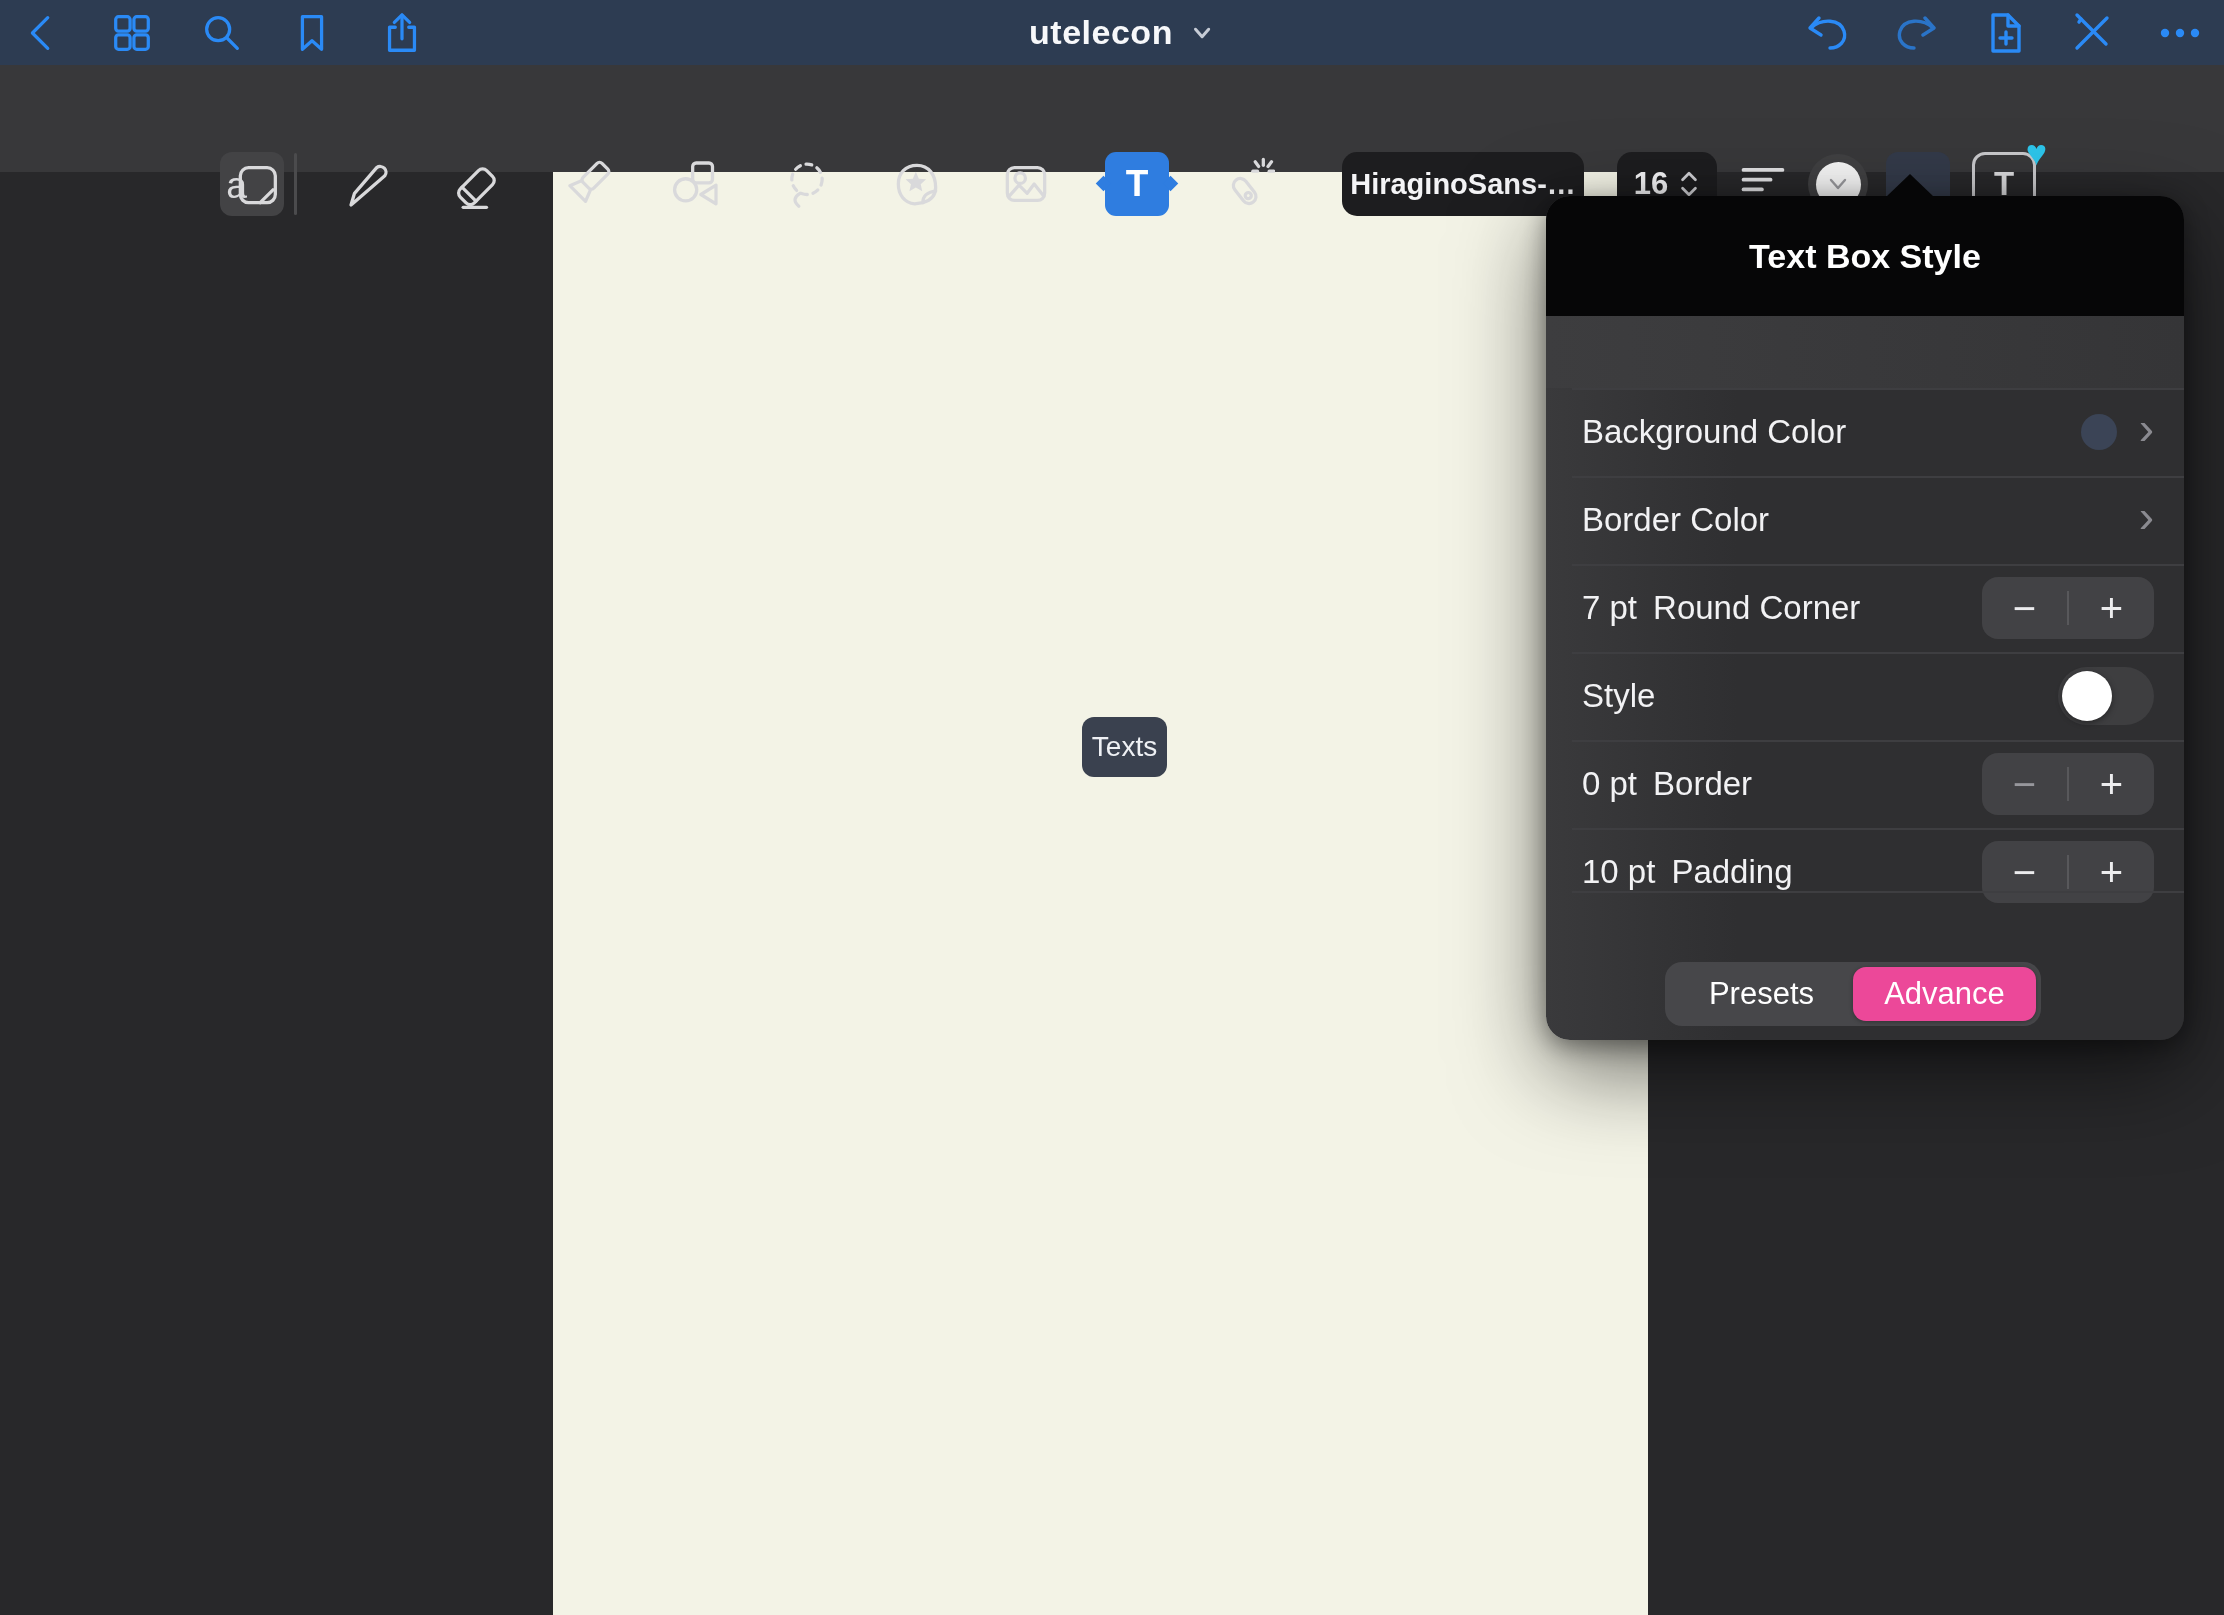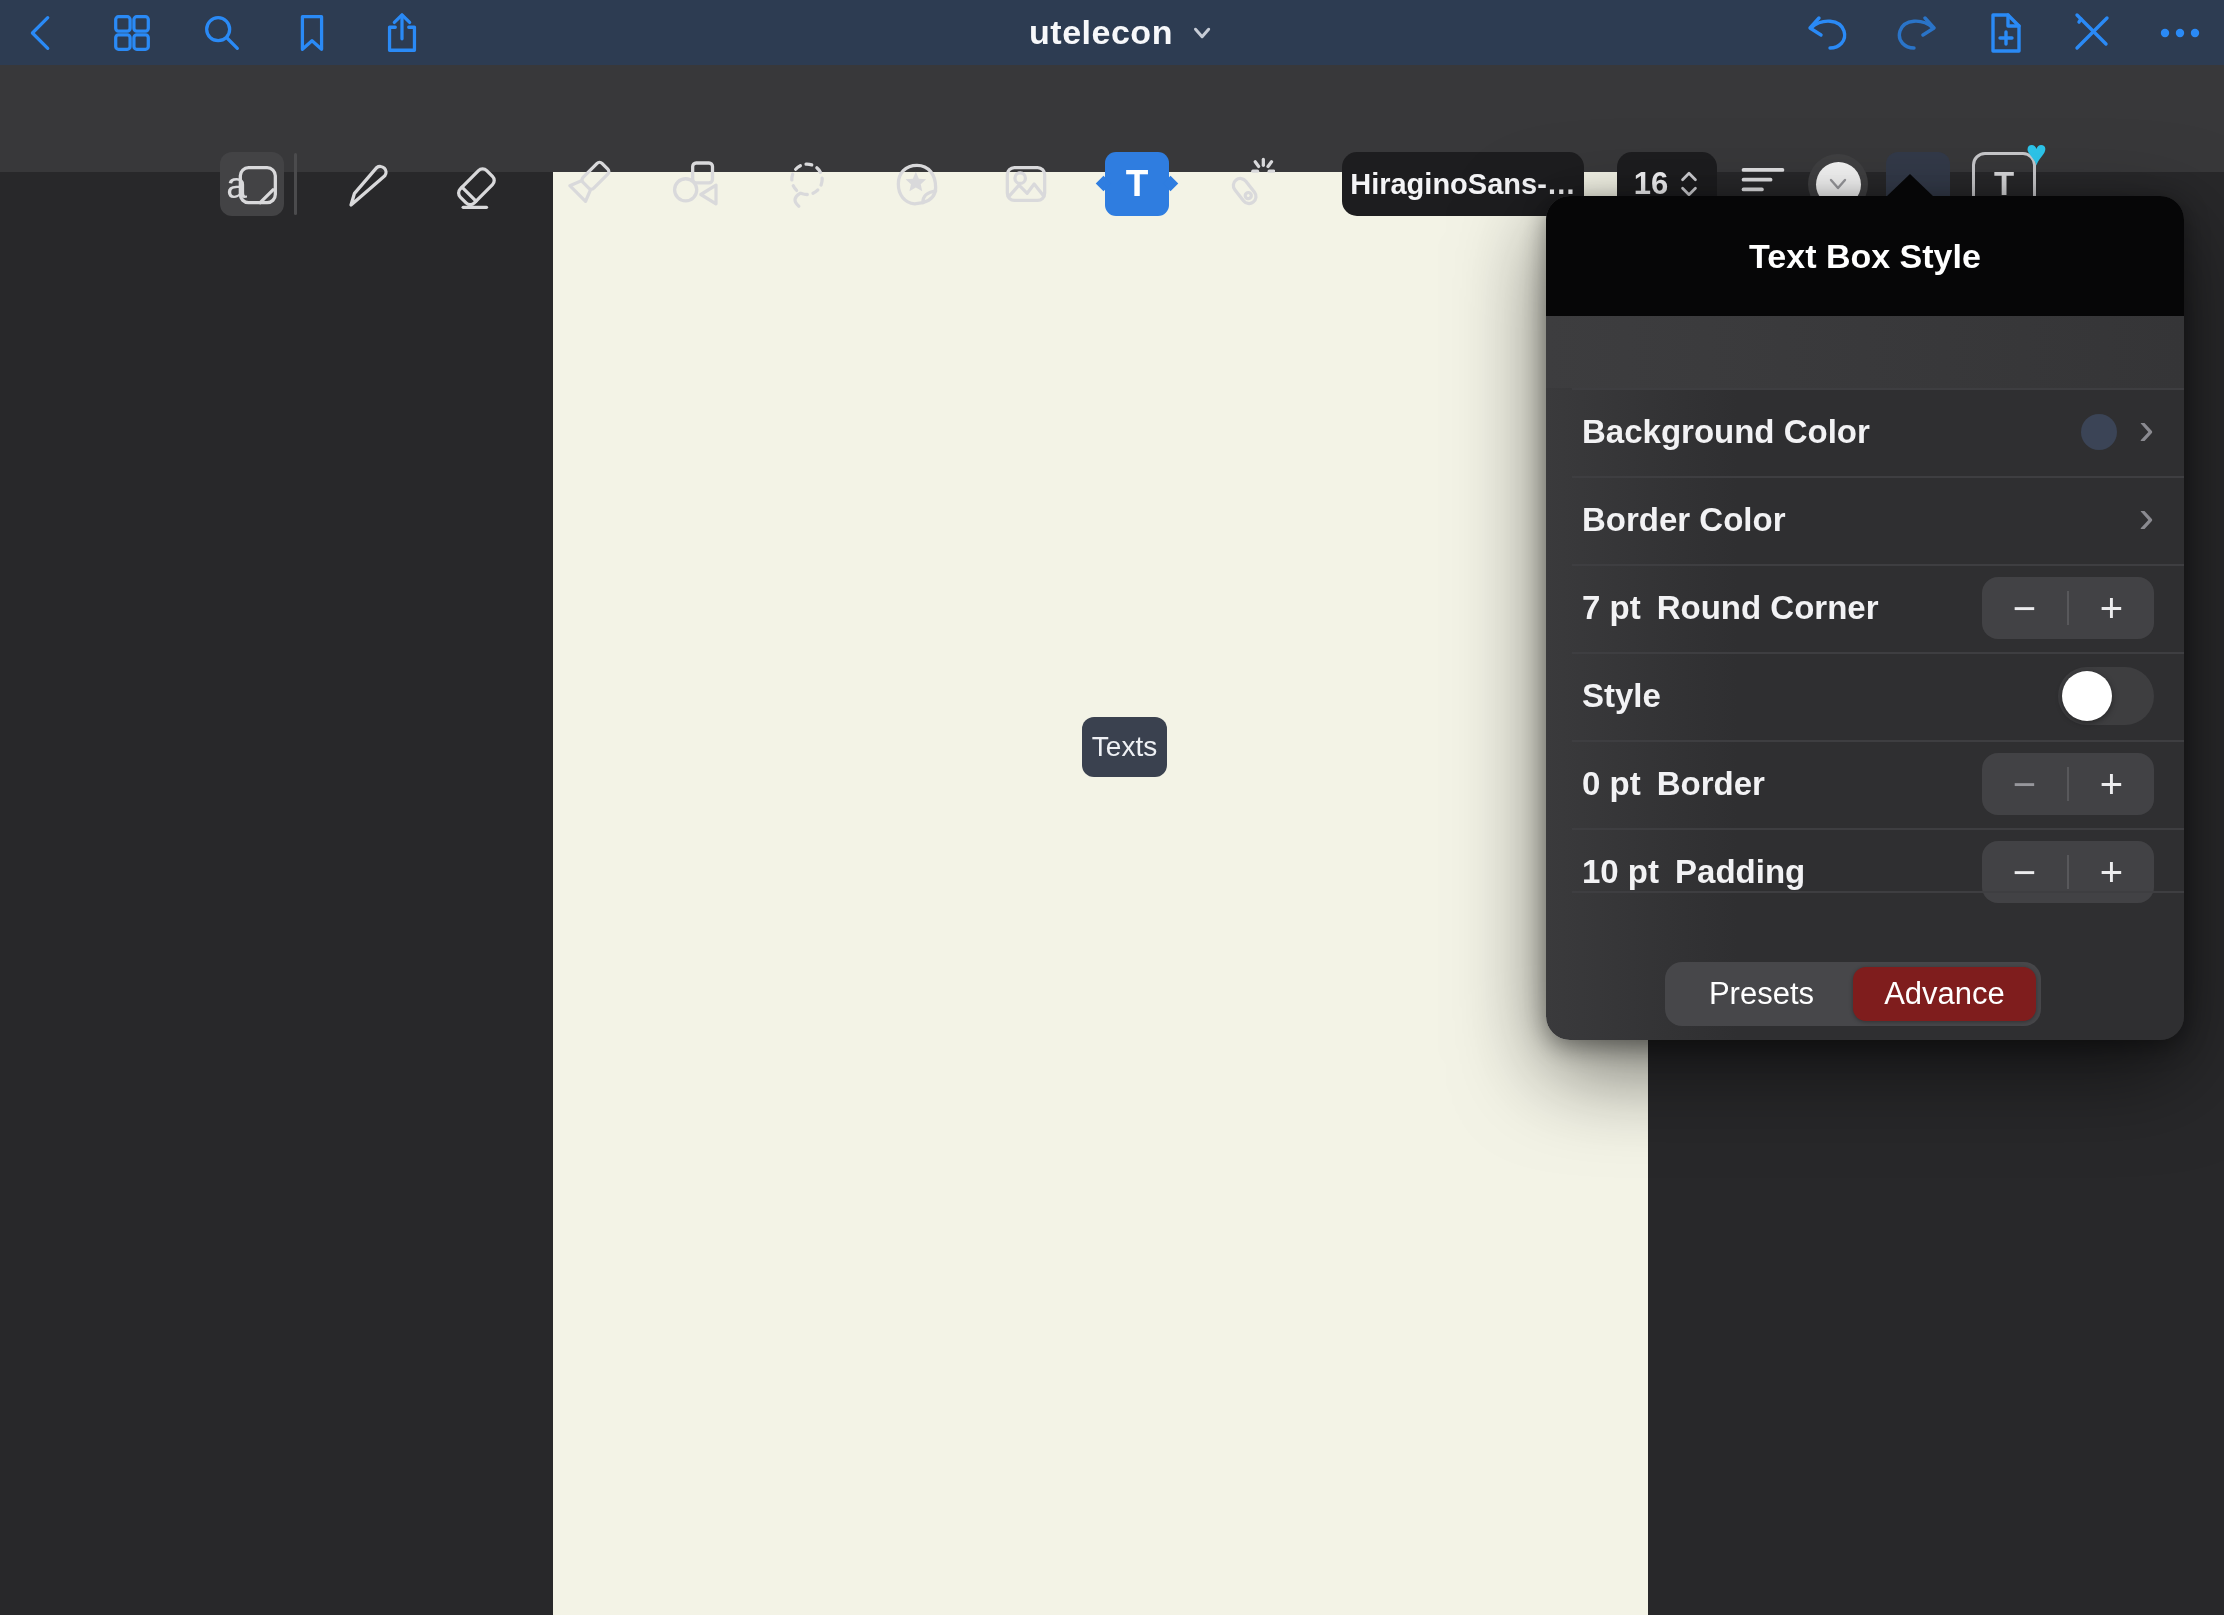--- a/index.html
+++ b/index.html
@@ -106,21 +106,21 @@
   }
   .popup-spacer{height:72px;background:linear-gradient(to right,#3d3d3f,#353537);}
   .rows{position:relative;}
   .row{
     position:relative;height:88px;display:flex;align-items:center;justify-content:space-between;
     padding:0 30px 0 36px;box-sizing:border-box;cursor:pointer;
   }
   .row::before{
     content:"";position:absolute;left:26px;right:0;top:0;height:2px;background:#3e3e41;
   }
-  .row-label{color:#f2f2f4;font-size:33px;display:flex;align-items:baseline;gap:16px;font-weight:bold;}
+  .row-label{color:#f2f2f4;font-size:33px;display:flex;align-items:baseline;gap:16px;}
   .row-controls{display:flex;align-items:center;gap:22px;}
   .chev{color:#8a8a90;font-size:46px;line-height:40px;transform:translateY(-4px);font-weight:400;}
   .swatch-circle{width:36px;height:36px;border-radius:50%;background:#3b4456;display:inline-block;}
 
   .stepper{
     width:172px;height:62px;background:#424245;border-radius:16px;display:flex;align-items:stretch;overflow:hidden;
   }
   .step{flex:1;border:none;background:transparent;color:#ececee;font-size:40px;cursor:pointer;
     display:flex;align-items:center;justify-content:center;padding:0;font-family:"Liberation Sans", sans-serif;}
   .step.dimmed{color:#97979c;}
@@ -137,21 +137,21 @@
   .popup-footer{position:absolute;left:0;right:0;bottom:0;height:149px;}
   .popup-footer::before{content:"";position:absolute;left:26px;right:0;top:0;height:2px;background:#3e3e41;}
   .segmented{
     position:absolute;left:119px;top:71px;width:376px;height:64px;background:#47474a;border-radius:17px;
     display:flex;padding:5px;box-sizing:border-box;
   }
   .segment{
     flex:1;border:none;background:transparent;border-radius:13px;color:#ffffff;font-size:31px;
     cursor:pointer;font-family:"Liberation Sans", sans-serif;
   }
-  .segment.selected{background:#7f1d1d;box-shadow:0 1px 4px rgba(0,0,0,.3);}
+  .segment.selected{background:#ec4899;box-shadow:0 1px 4px rgba(0,0,0,.3);}
 </style>
 </head>
 <body>
 
 <div class="screen">
 
   <header class="topbar">
     <div class="tb-left">
       <button class="icon-btn">
         <svg width="46" height="46" viewBox="0 0 48 48">

